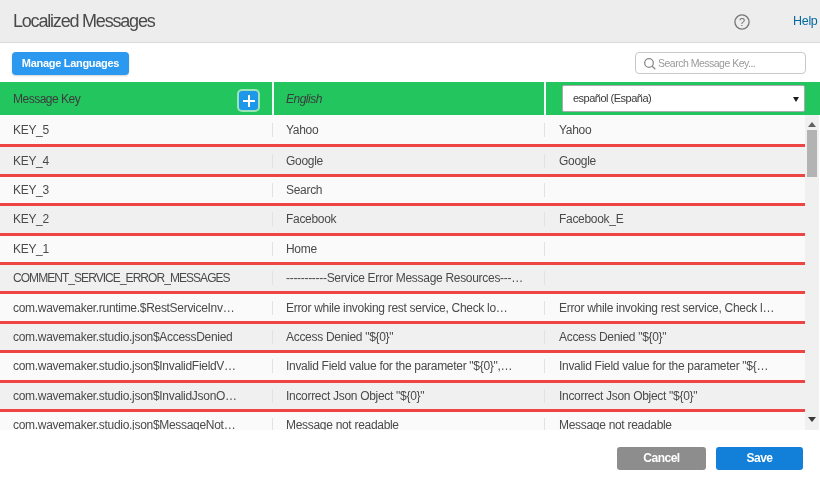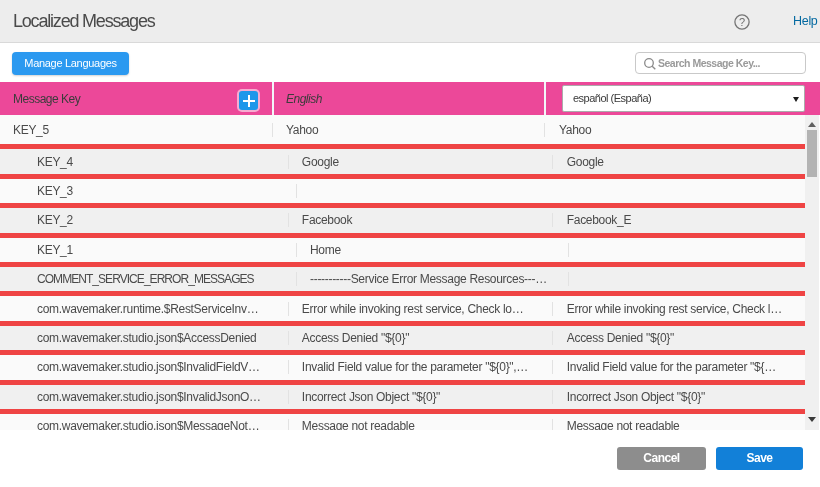--- a/index.html
+++ b/index.html
@@ -8,52 +8,52 @@
 
 
 .titlebar { position:absolute; left:0; top:0; width:820px; height:43px;
   background:#ededed; border-bottom:1px solid #d9d9d9;padding-left:8px; }
 .title { position:absolute; left:13px; top:11px; font-size:18px; color:#4a4a4a; letter-spacing:-1.2px; }
 .help { position:absolute; left:757px; top:14px; font-size:12.5px; color:#0369a1; letter-spacing:-0.3px;margin-left:36px; }
 .helpicon { position:absolute; left:734px; top:14px; }
 
 
 .mng { position:absolute; left:12px; top:52px; width:117px; height:23px;
-  background:#2b99f0; border-radius:4px; color:#fff; font-size:11px; font-weight:normal;
+  background:#2b99f0; border-radius:4px; color:#fff; font-size:11px; font-weight:bold;
   letter-spacing:-0.3px; white-space:nowrap;
   text-align:center; line-height:23px; box-shadow:0 1px 2px rgba(0,0,0,0.18); }
 .search { position:absolute; left:635px; top:52px; width:171px; height:22px;
-  background:#fff; border:1px solid #c9c9c9; border-radius:4px;font-weight:bold; }
+  background:#fff; border:1px solid #c9c9c9; border-radius:4px; }
 .search .ph { position:absolute; left:22px; top:3.5px; font-size:10.5px; color:#9a9a9a; letter-spacing:-0.5px; }
 .search svg { position:absolute; left:7px; top:4px; }
 
 
 .thead { position:absolute; left:0; top:82px; width:820px; height:33px;
-  background:#ec4899; font-size:12px; color:#3c3c3c; letter-spacing:-0.5px; }
+  background:#22c55e; font-size:12px; color:#3c3c3c; letter-spacing:-0.5px; }
 .thead .t1 { position:absolute; left:13px; top:10px; }
 .thead .t2 { position:absolute; left:286px; top:10px;font-style:italic; }
 .hdiv { position:absolute; top:0; width:2px; height:33px; background:#f2f6f9; }
 .plus { position:absolute; left:239px; top:9px; width:19px; height:19px;
   background:#1d97ea; border-radius:3px; box-shadow:0 0 0 2px rgba(255,255,255,0.55); }
 .plus:before { content:""; position:absolute; left:3.5px; top:8.5px; width:12px; height:2px; background:#fff; }
 .plus:after  { content:""; position:absolute; left:8.5px; top:3.5px; width:2px; height:12px; background:#fff; }
 .sel { position:absolute; left:562px; top:3px; width:243px; height:27px;
   background:#fff; border:1px solid #ababab; border-radius:2px;
   font-size:11px; color:#3a3a3a; line-height:25px; padding-left:10px; letter-spacing:-0.5px; }
 .sel .arr { position:absolute; right:5px; top:10.5px; width:0; height:0;
   border-left:3.5px solid transparent; border-right:3.5px solid transparent;
   border-top:5px solid #1c1c1c; }
 
 
 .tbody { position:absolute; left:0; top:115px; width:805px; height:315px;
   overflow:hidden; font-size:12px; color:#4a4a4a; letter-spacing:-0.3px; }
 .row { display:flex; height:29.4px; align-items:center; }
 .row:nth-child(odd) { background:#fafafa; }
 .row:nth-child(even) { background:#f0f0f0; }
-.row + .row { border-top:5px solid #ef4444;padding-left:24px; }
+.row + .row { border-top:3px solid #ef4444; }
 .c1 { width:273px; padding-left:13px; border-right:1px solid #e2e2e2; }
 .c2 { width:272px; padding-left:13px; border-right:1px solid #e2e2e2; }
 .c3 { width:260px; padding-left:14px; }
 .c1,.c2,.c3 { white-space:nowrap; overflow:hidden; display:flex; align-items:center; }
 
 
 .sbtrack { position:absolute; left:805px; top:115px; width:14px; height:315px; background:#f0f0f0; }
 .sbthumb { position:absolute; left:2px; top:15px; width:10px; height:47px; background:#b3b3b3; }
 .sbup { position:absolute; left:3px; top:7px; width:0; height:0;
   border-left:4px solid transparent; border-right:4px solid transparent;
@@ -103,20 +103,21 @@
       <div class="c2">Yahoo</div>
       <div class="c3">Yahoo</div>
     </div>
   <div class="row">
       <div class="c1">KEY_4</div>
       <div class="c2">Google</div>
       <div class="c3">Google</div>
     </div>
   <div class="row">
       <div class="c1">KEY_3</div>
+      <div class="c2">Search</div>
     </div>
   <div class="row">
       <div class="c1">KEY_2</div>
       <div class="c2">Facebook</div>
       <div class="c3">Facebook_E</div>
     </div>
   <div class="row">
       <div class="c1">KEY_1</div>
       <div class="c2">Home</div>
     </div>

